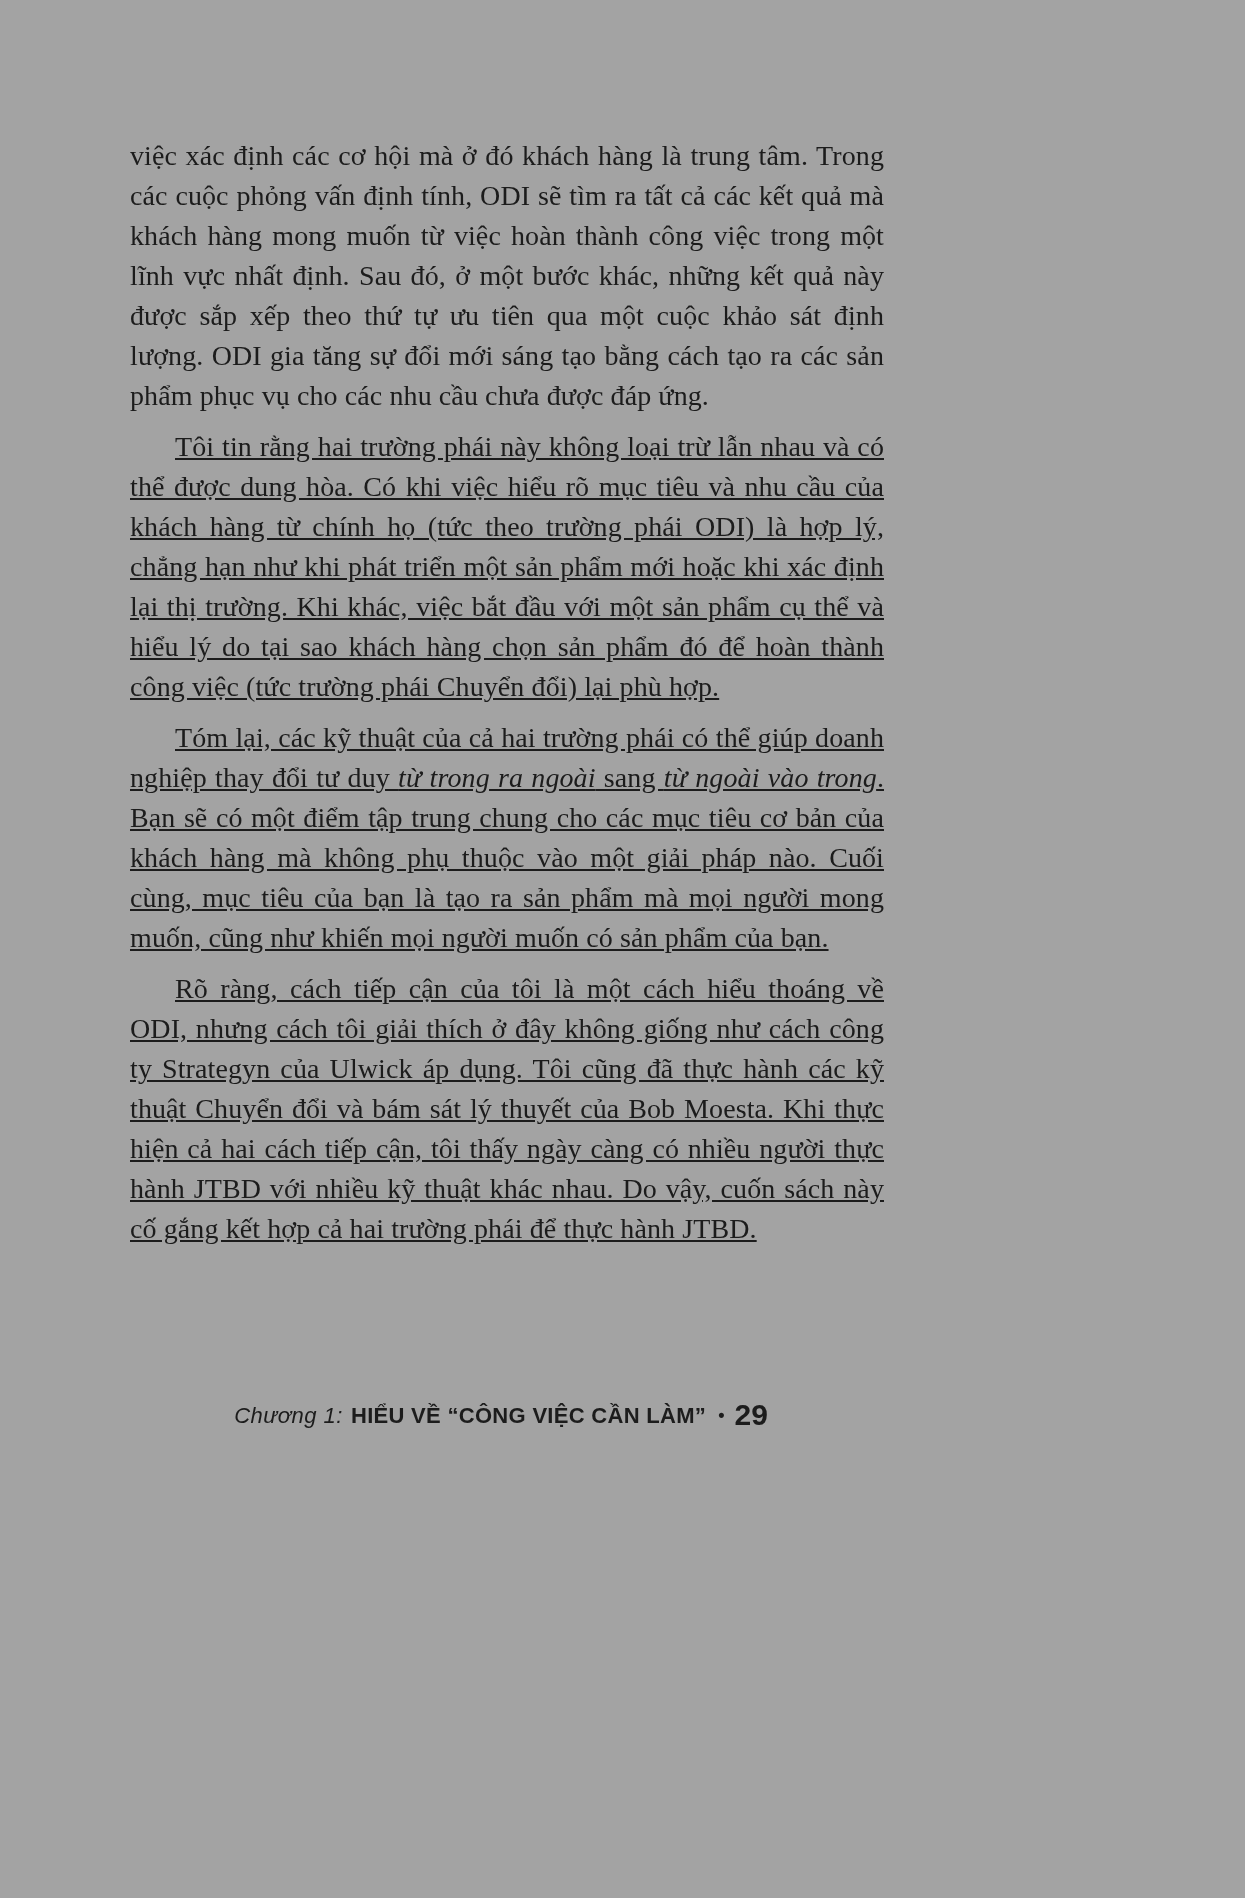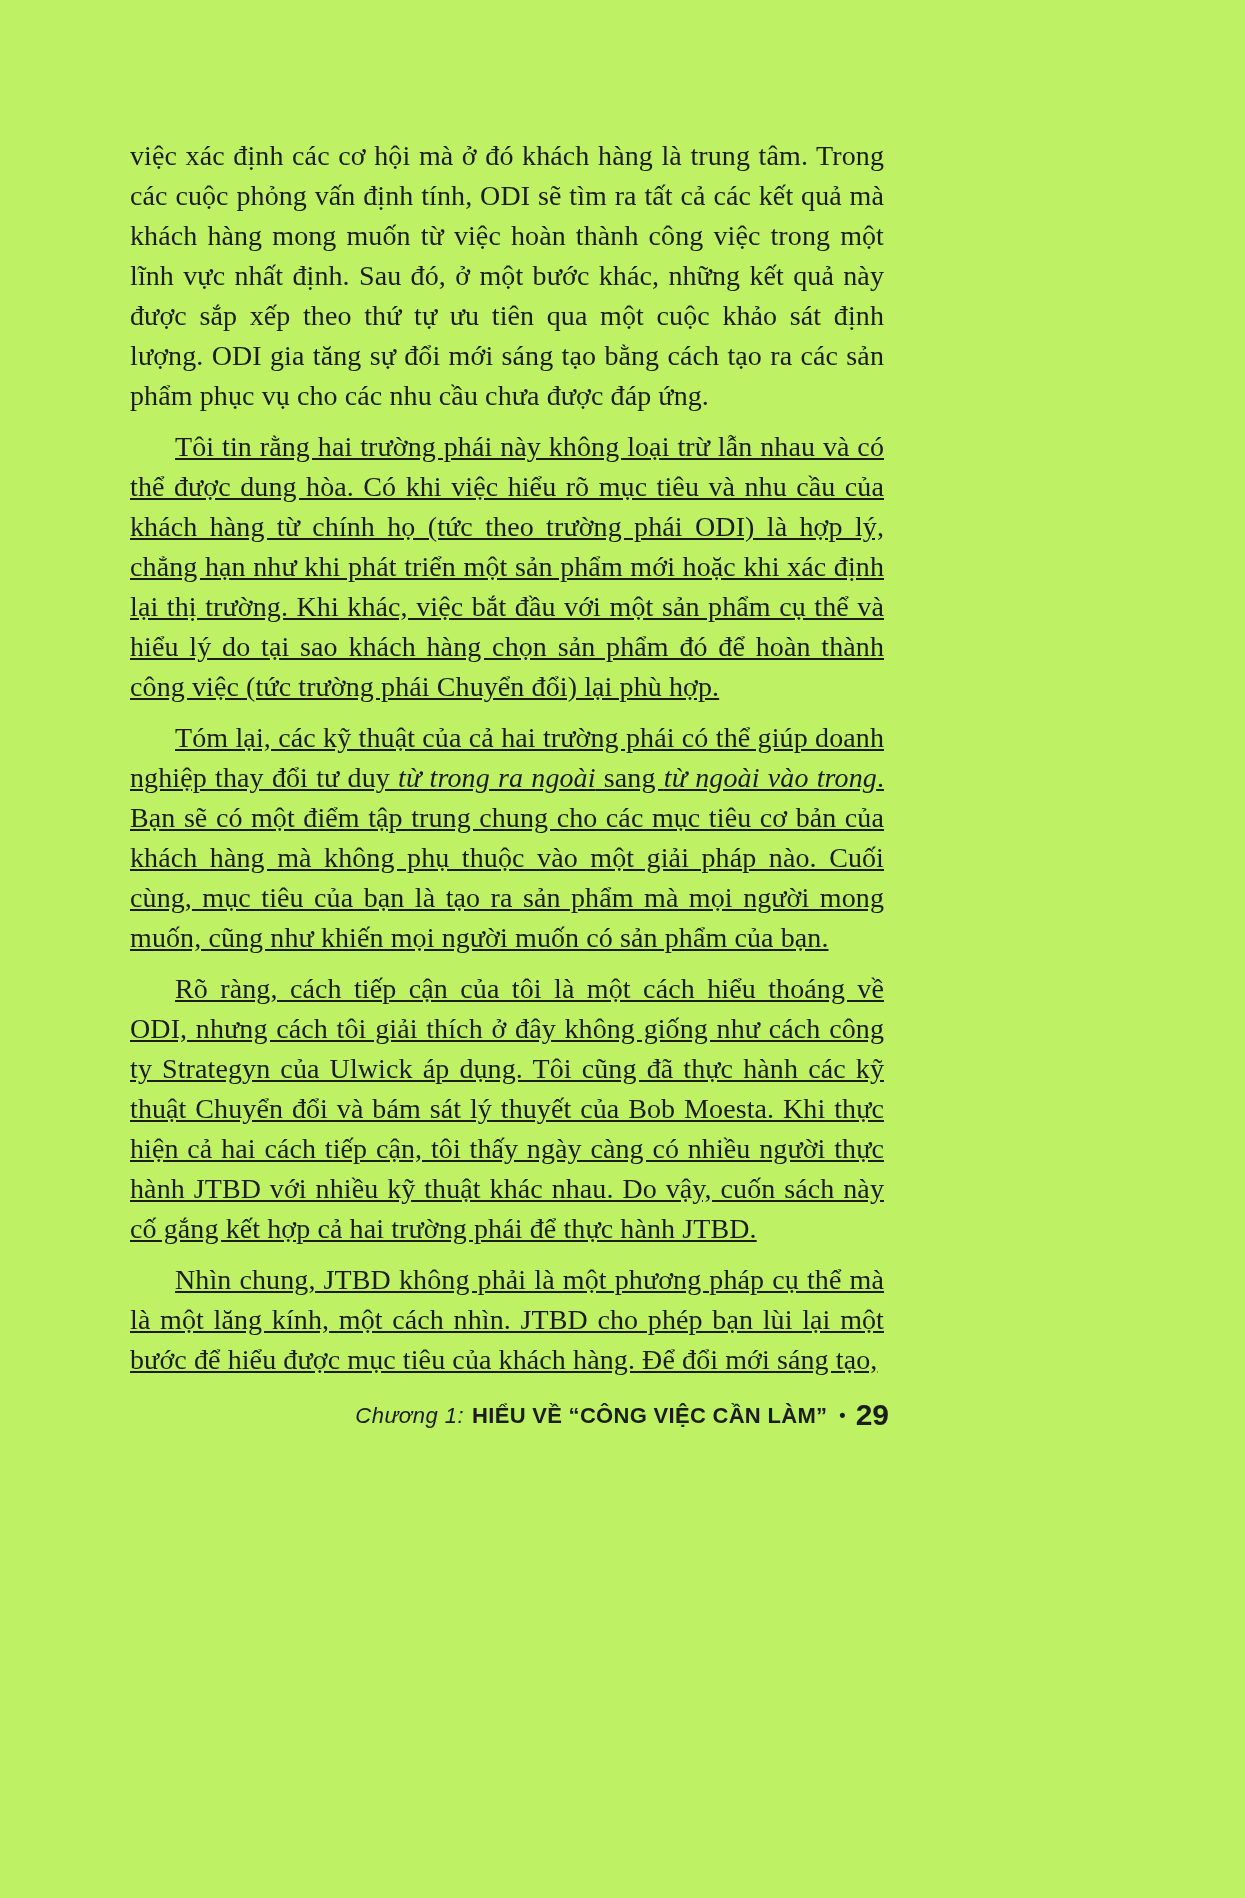--- a/index.html
+++ b/index.html
@@ -11,21 +11,21 @@
     height: 1898px;
     background: #ffffff;
     font-family: "Liberation Serif", serif;
     color: #1c1c1c;
     position: relative;
     overflow: hidden;
   }
   .page {
     position: absolute;
     inset: 0;
-    background: #bef264;
+    background: #a3a3a3;
   }
   .text-block {
     position: absolute;
     left: 130px;
     top: 136px;
     width: 754px;
     font-size: 28px;
     line-height: 40px;
     text-align: justify;
     letter-spacing: 0.1px;
@@ -35,24 +35,24 @@
   }
   .para.indent {
     text-indent: 45px;
     text-decoration: underline;
   }
   .para em {
     font-style: italic;
   }
   .footer {
     position: absolute;
-    left: 135px;
+    left: 124px;
     top: 1398px;
     width: 754px;
-    text-align: right;
+    text-align: center;
     font-family: "Liberation Sans", sans-serif;
     font-size: 22px;
     color: #1c1c1c;
     white-space: nowrap;
   }
   .chapter-label {
     font-style: italic;
     font-weight: normal;
     margin-right: 8px;
     letter-spacing: 0.5px;
@@ -81,21 +81,20 @@
   <div class="text-block">
 
     <p class="para no-indent"><span>việc xác định các cơ hội mà ở đó khách hàng là trung tâm. Trong các cuộc phỏng vấn định tính, ODI sẽ tìm ra tất cả các kết quả mà khách hàng mong muốn từ việc hoàn thành công việc trong một lĩnh vực nhất định. Sau đó, ở một bước khác, những kết quả này được sắp xếp theo thứ tự ưu tiên qua một cuộc khảo sát định lượng. ODI gia tăng sự đổi mới sáng tạo bằng cách tạo ra các sản phẩm phục vụ cho các nhu cầu chưa được đáp ứng.</span></p>
 
     <p class="para indent"><span>Tôi tin rằng hai trường phái này không loại trừ lẫn nhau và có thể được dung hòa. Có khi việc hiểu rõ mục tiêu và nhu cầu của khách hàng từ chính họ (tức theo trường phái ODI) là hợp lý, chẳng hạn như khi phát triển một sản phẩm mới hoặc khi xác định lại thị trường. Khi khác, việc bắt đầu với một sản phẩm cụ thể và hiểu lý do tại sao khách hàng chọn sản phẩm đó để hoàn thành công việc (tức trường phái Chuyển đổi) lại phù hợp.</span></p>
 
     <p class="para indent"><span>Tóm lại, các kỹ thuật của cả hai trường phái có thể giúp doanh nghiệp thay đổi tư duy </span><em>từ trong ra ngoài</em><span> sang </span><em>từ ngoài vào trong</em><span>. Bạn sẽ có một điểm tập trung chung cho các mục tiêu cơ bản của khách hàng mà không phụ thuộc vào một giải pháp nào. Cuối cùng, mục tiêu của bạn là tạo ra sản phẩm mà mọi người mong muốn, cũng như khiến mọi người muốn có sản phẩm của bạn.</span></p>
 
     <p class="para indent"><span>Rõ ràng, cách tiếp cận của tôi là một cách hiểu thoáng về ODI, nhưng cách tôi giải thích ở đây không giống như cách công ty Strategyn của Ulwick áp dụng. Tôi cũng đã thực hành các kỹ thuật Chuyển đổi và bám sát lý thuyết của Bob Moesta. Khi thực hiện cả hai cách tiếp cận, tôi thấy ngày càng có nhiều người thực hành JTBD với nhiều kỹ thuật khác nhau. Do vậy, cuốn sách này cố gắng kết hợp cả hai trường phái để thực hành JTBD.</span></p>
 
-    <p class="para indent"><span>Nhìn chung, JTBD không phải là một phương pháp cụ thể mà là một lăng kính, một cách nhìn. JTBD cho phép bạn lùi lại một bước để hiểu được mục tiêu của khách hàng. Để đổi mới sáng tạo,</span></p>
 
   </div>
 
   <div class="footer">
     <span class="chapter-label">Chương 1:</span><span class="chapter-title">HIỂU VỀ “CÔNG VIỆC CẦN LÀM”</span><span class="footer-bullet">•</span><span class="page-number">29</span>
   </div>
 
 </div>
 
 </body></html>

